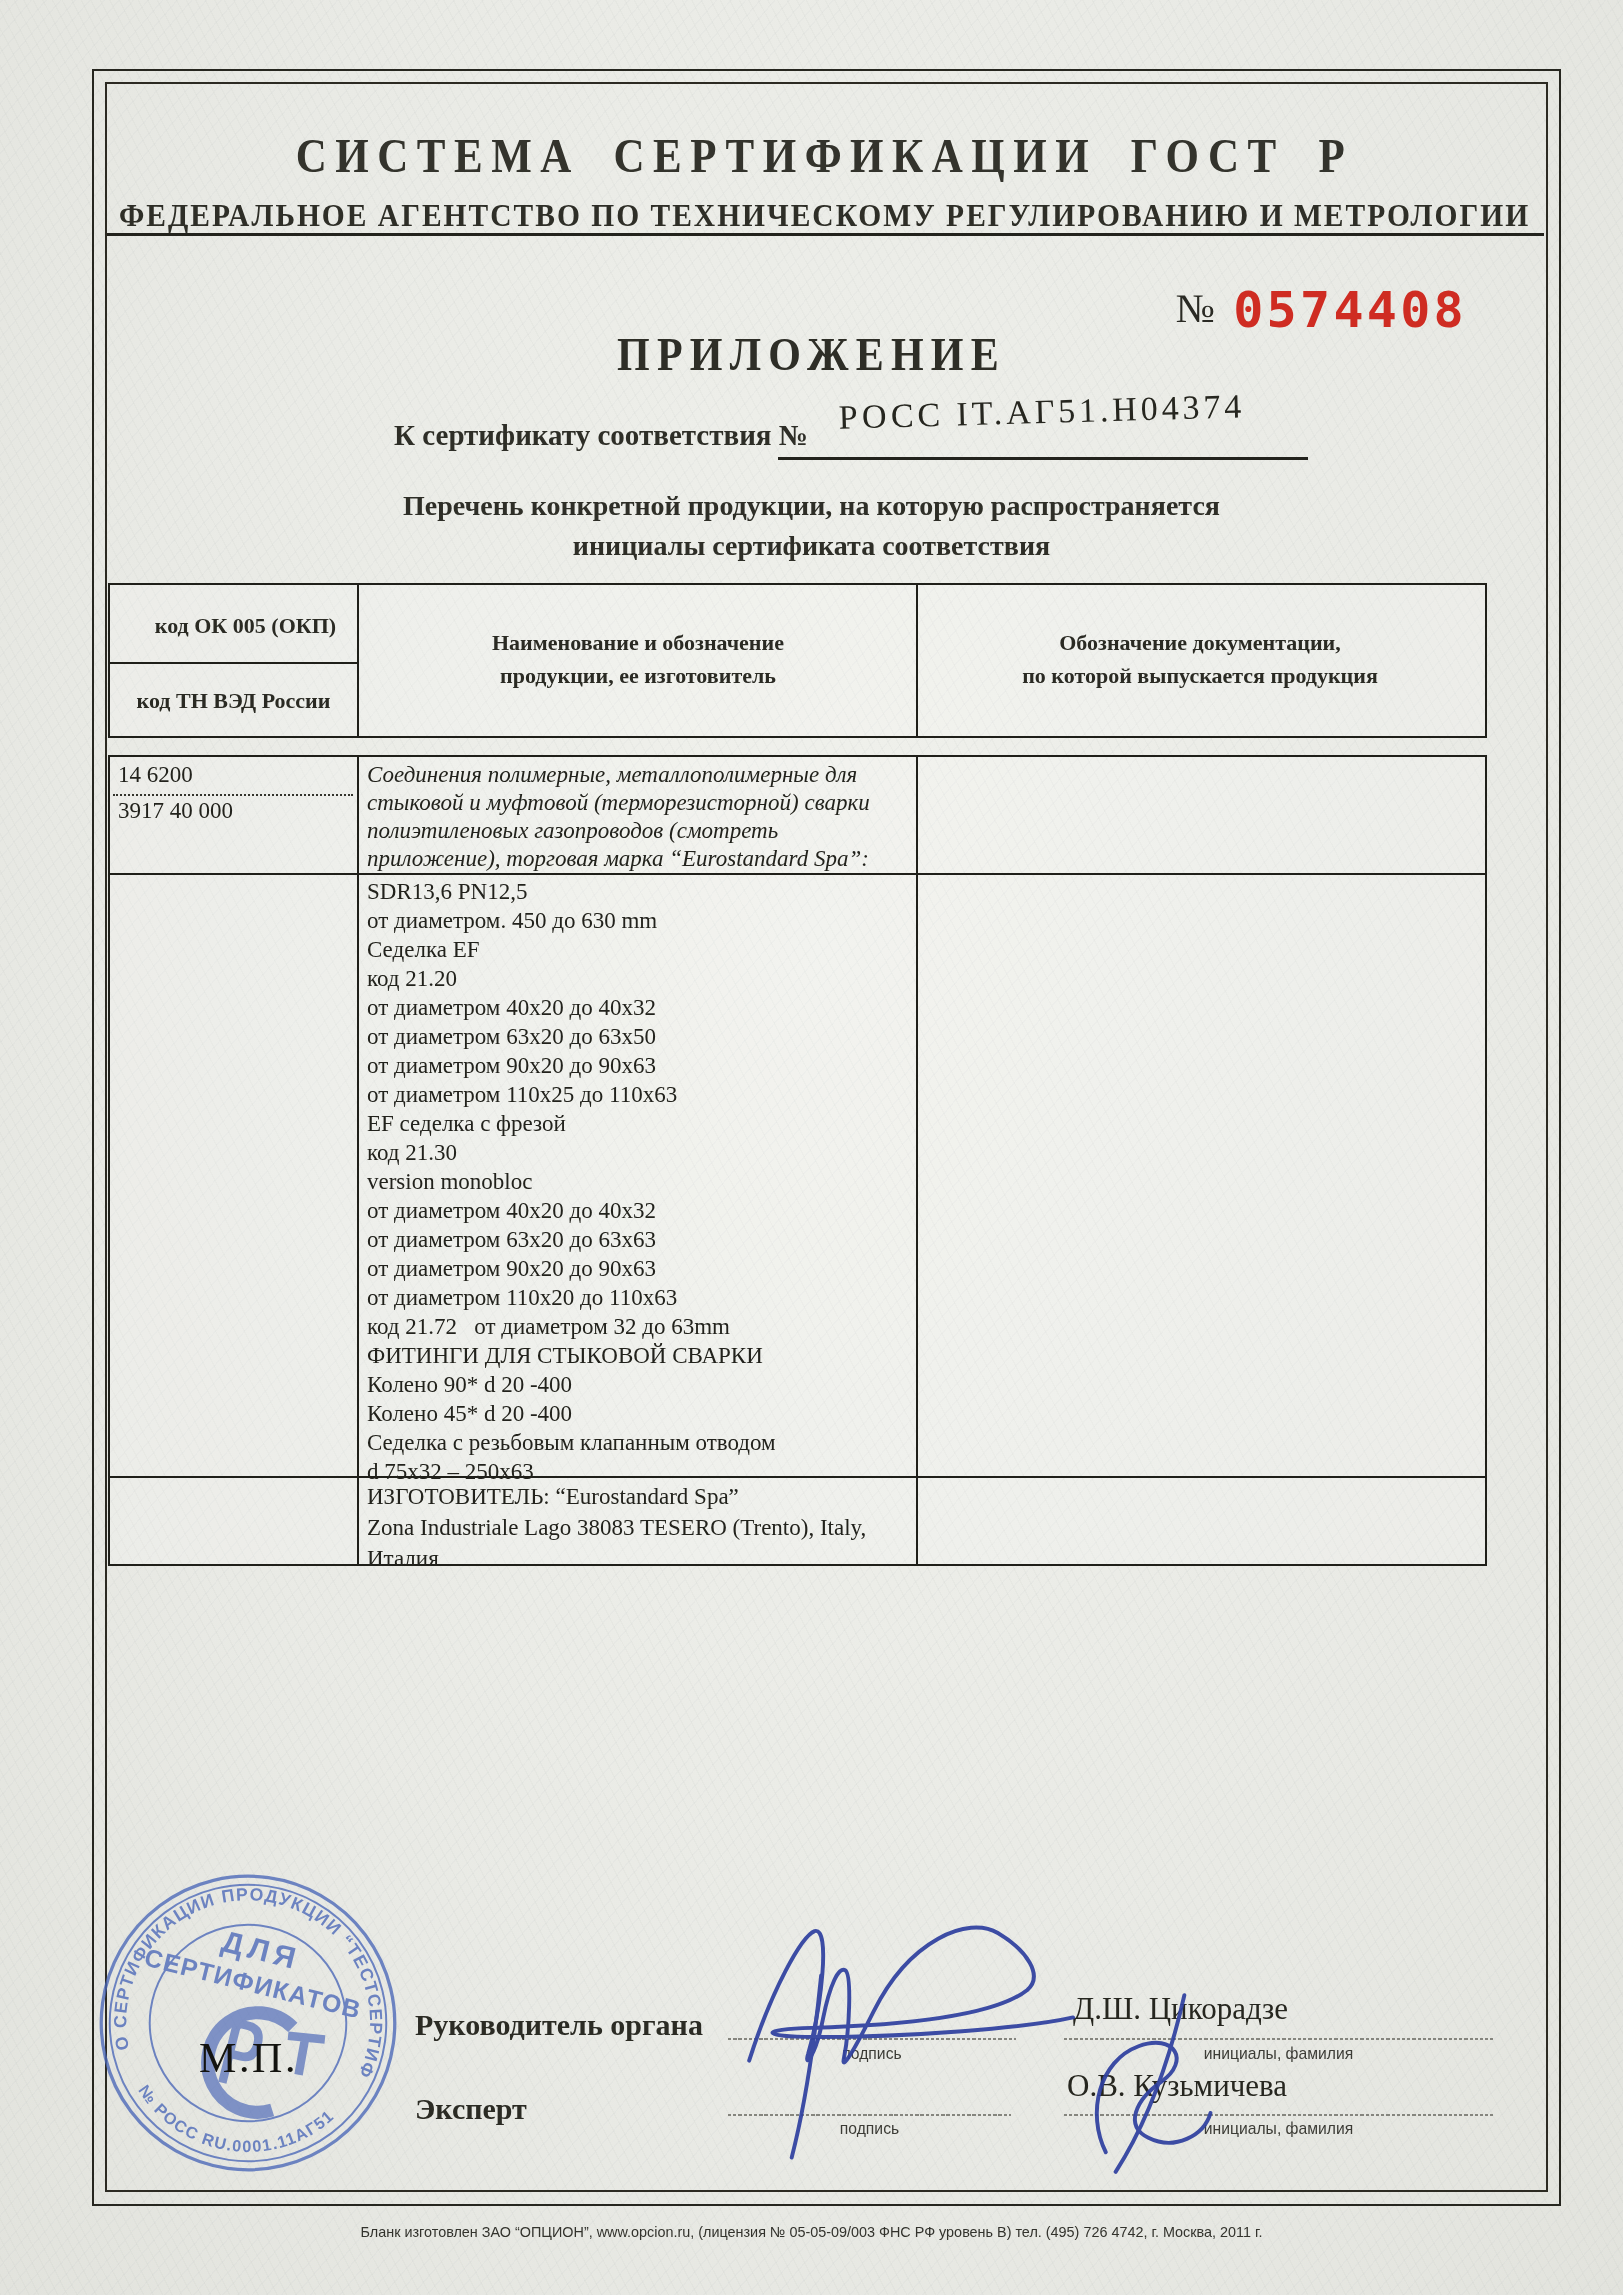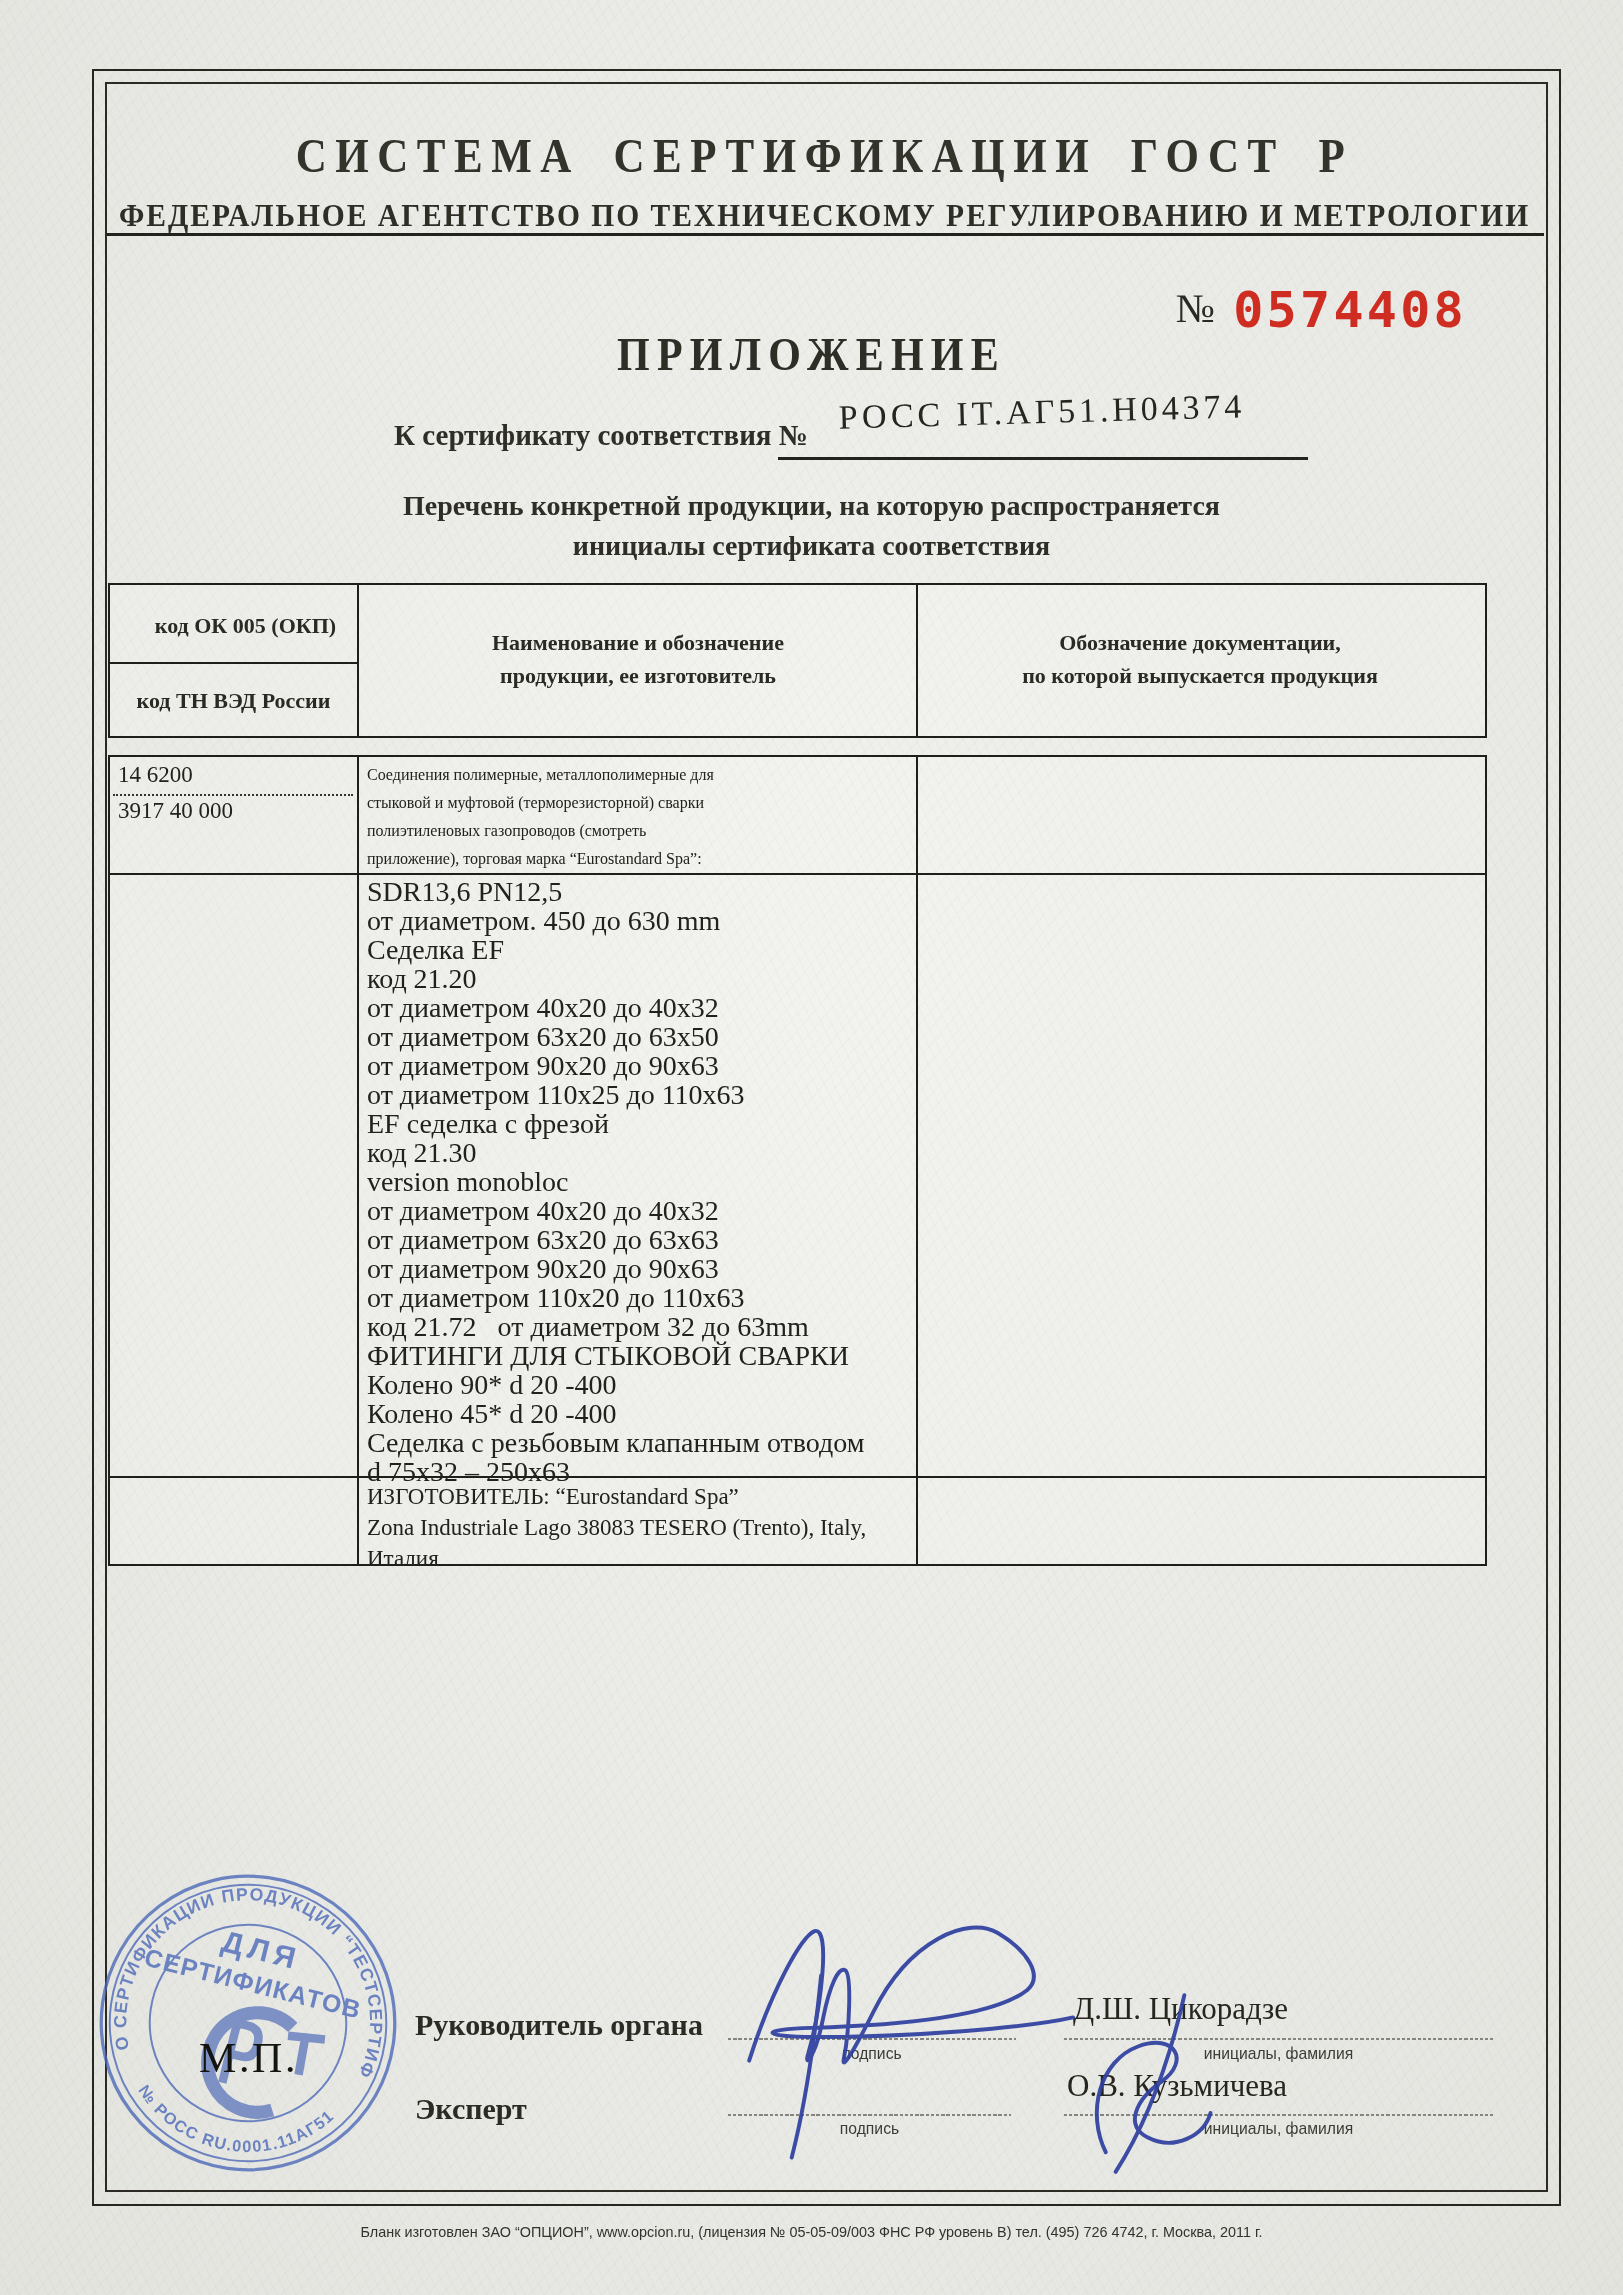--- a/index.html
+++ b/index.html
@@ -66,22 +66,22 @@
   #hc1b{left:0;top:99px;width:247px;}
   #hc2{left:249px;top:41px;width:558px;}
   #hc3{left:808px;top:41px;width:564px;}
 
   .code-cell{position:absolute;left:7.9px;font-size:23px;color:#22221c;}
   #code-top{top:5.2px;}
   #code-dots{position:absolute;left:2.6px;top:37px;width:240px;border-top:2.6px dotted #33332c;}
   #code-bottom{top:41px;}
 
   .lines-cell{position:absolute;color:#22221c;white-space:pre;}
-  #r1c2{left:257px;top:3.9px;width:543px;font-size:16px;line-height:28px;}
-  #r2c2{left:257px;top:120px;width:543px;font-size:28px;line-height:29px;}
+  #r1c2{left:257px;top:3.9px;width:543px;font-size:23px;line-height:28px;font-style:italic;}
+  #r2c2{left:257px;top:120px;width:543px;font-size:23px;line-height:29px;}
   #r3c2{left:257px;top:724px;width:543px;font-size:23px;line-height:31px;}
 
   
   .role{position:absolute;left:415px;font-size:30px;font-weight:bold;color:#2b2b24;}
   #role-head{top:2008px;}
   #role-expert{top:2092px;}
   .person{position:absolute;font-size:31px;color:#26261f;white-space:nowrap;}
   #name-head{left:1073px;top:1991px;}
   #name-expert{left:1067px;top:2068px;}
   .mline{position:absolute;height:2px;

